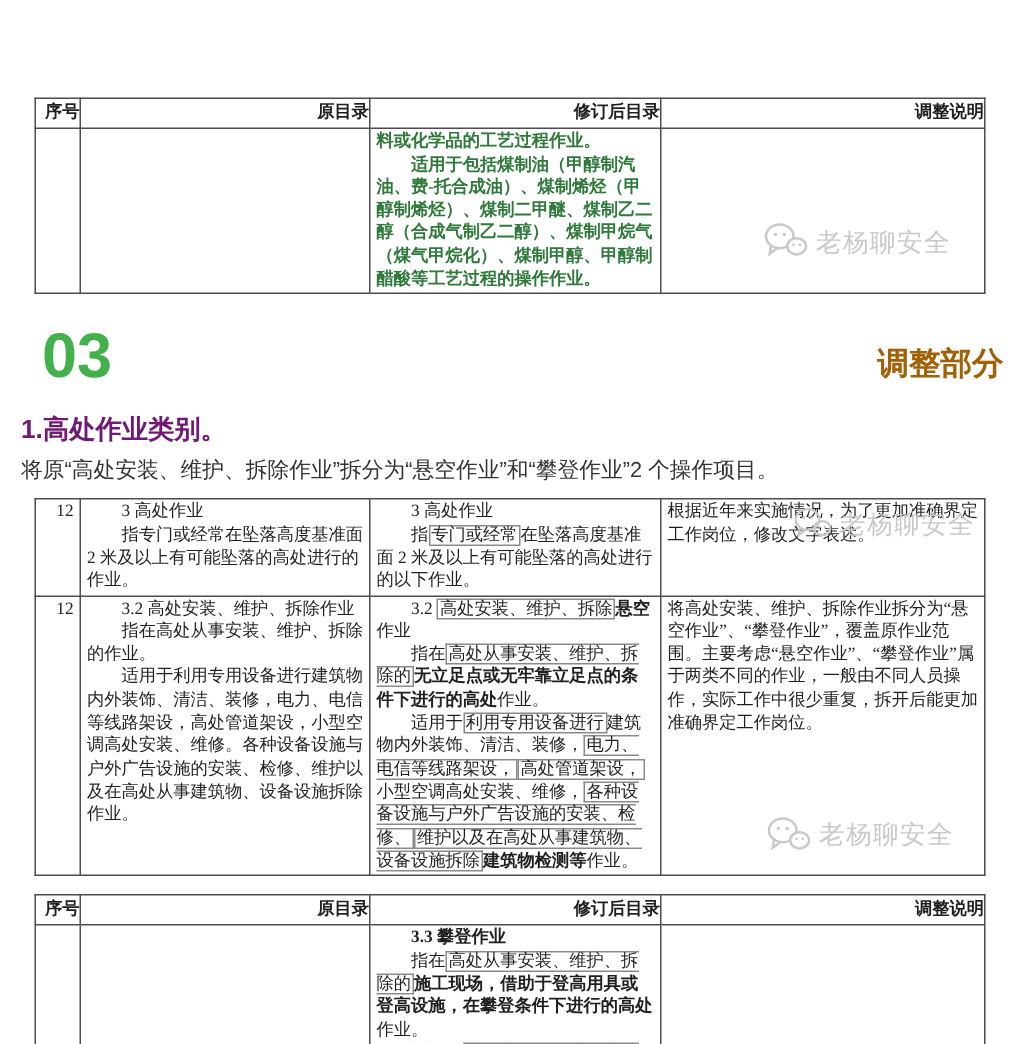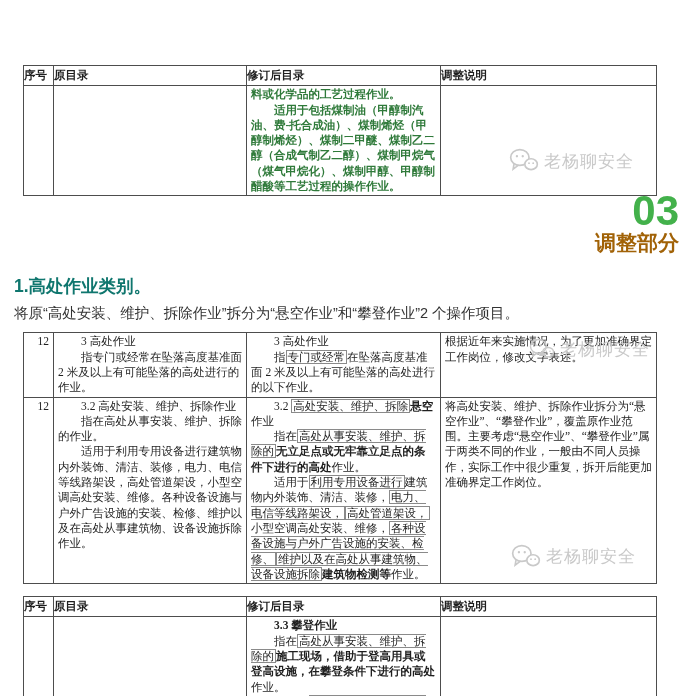--- a/index.html
+++ b/index.html
@@ -4,39 +4,39 @@
 <style>
   html,body{margin:0;padding:0;background:#ffffff;}
   .page{position:relative;width:679px;height:696px;background:#fff;overflow:hidden;
         font-family:"Liberation Sans","DejaVu Sans",sans-serif;}
 
   
   table.doc{border-collapse:collapse;table-layout:fixed;width:633px;margin-left:23px;
             font-family:"Liberation Serif","DejaVu Serif",serif;
             font-size:11.5px;line-height:15.3px;color:#1f1f1f;}
   table.doc th,table.doc td{border:1px solid #4d4d4d;vertical-align:top;padding:1px 4px;}
-  table.doc th{font-weight:bold;text-align:left;padding:2px 0;font-size:11.5px;}
+  table.doc th{font-weight:bold;text-align:right;padding:2px 0;font-size:11.5px;}
   td.num-cell{text-align:right;vertical-align:middle;}
   td.note-cell{position:relative;}
   td.green-cell{color:#2f7a3a;font-weight:bold;}
 
   .para{margin:0;}
   .para.ind{text-indent:2em;}
   .seg{}
   .sb{font-weight:bold;}
   .sx{border:1px solid #8a8a8a;padding:0 1px;}
 
   
-  .section-head{display:flex;justify-content:flex-end;align-items:flex-end;
-                margin:10px 0 6px 28px;height:52px;flex-direction:column;}
+  .section-head{display:flex;justify-content:space-between;align-items:flex-end;
+                margin:10px 10px 6px 28px;height:52px;}
   .section-num{font-size:42px;font-weight:bold;line-height:1;}
   .section-title{font-size:21px;font-weight:bold;line-height:1;margin:0 0 5px 2px;}
 
   
-  .sub-head{margin:16px 0 4px 14px;font-size:17.5px;font-weight:bold;color:#0f766e;}
+  .sub-head{margin:16px 0 4px 14px;font-size:17.5px;font-weight:bold;color:#701a75;}
   .intro{margin:6px 0 9px 14px;font-size:14.5px;color:#333;}
 
   
   .wm{position:absolute;display:flex;align-items:center;gap:5px;color:#c9c9c9;
       font-size:17px;letter-spacing:1px;font-family:"Liberation Sans",sans-serif;
       white-space:nowrap;pointer-events:none;}
   .wm svg{flex:0 0 auto;}
   .wm-top{right:22px;bottom:20px;}
   .wm-row12{right:6px;top:4px;}
   .wm-row14{right:20px;bottom:12px;}

